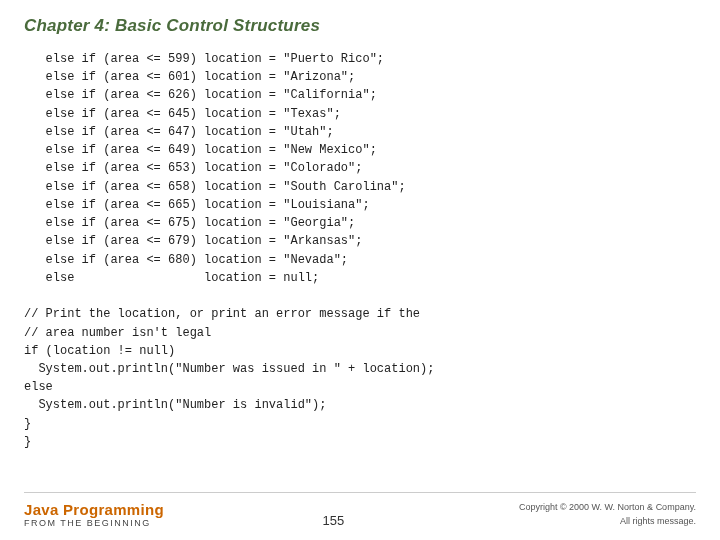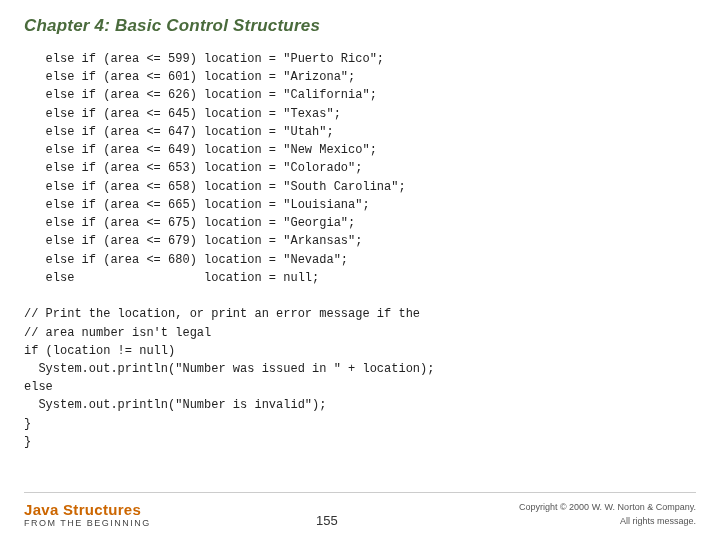--- a/index.html
+++ b/index.html
@@ -54,21 +54,20 @@
       font-size: 15px;
       color: #cc6600;
       letter-spacing: 0.3px;
     }
     .footer-brand-sub {
       font-family: Arial, sans-serif;
       font-size: 9px;
       color: #444;
       letter-spacing: 1.5px;
       text-transform: uppercase;
-      text-align: right;
     }
     .footer-page {
       font-family: Arial, sans-serif;
       font-size: 13px;
       color: #333;
       font-weight: normal;
     }
     .footer-copy {
       font-family: Arial, sans-serif;
       font-size: 9px;
@@ -100,21 +99,21 @@
 // Print the location, or print an error message if the
 // area number isn't legal
 if (location != null)
   System.out.println("Number was issued in " + location);
 else
   System.out.println("Number is invalid");
 }
 }</div>
   <div class="footer">
     <div class="footer-brand">
-      <span class="footer-brand-title">Java Structures</span>
+      <span class="footer-brand-title">Java Programming</span>
       <span class="footer-brand-sub">FROM THE BEGINNING</span>
     </div>
     <div class="footer-page">155</div>
     <div class="footer-copy">
       <span>Copyright © 2000 W. W. Norton &amp; Company.</span><br>
       <span>All rights message.</span>
     </div>
   </div>
 </div>
 

